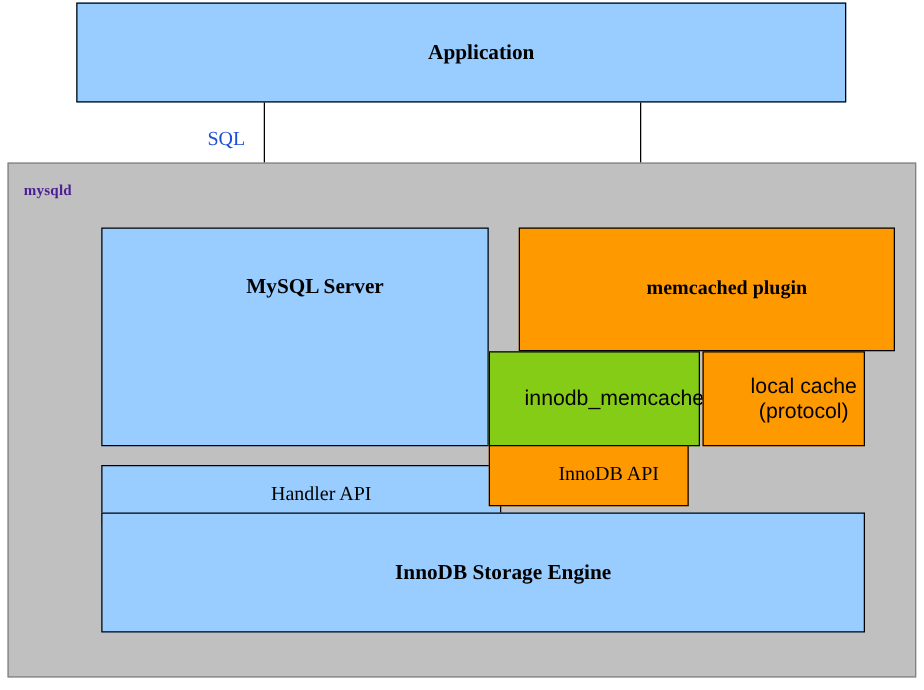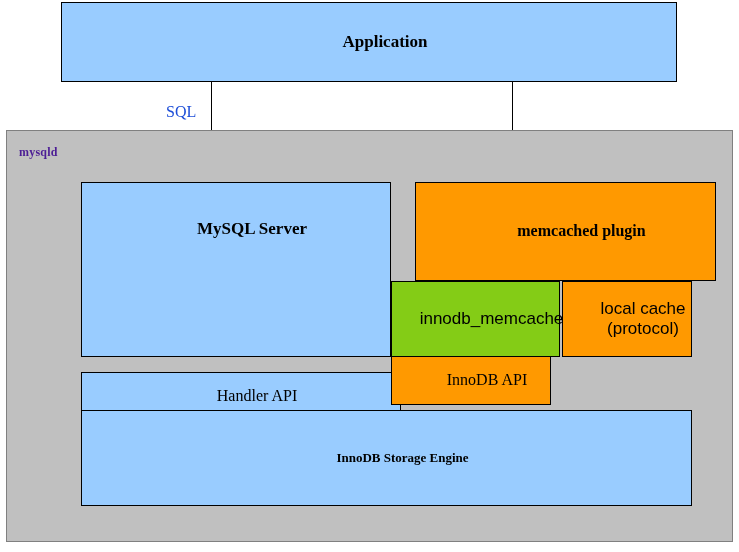--- a/index.html
+++ b/index.html
@@ -126,21 +126,21 @@
   #innodb-api-box {
     left: 391px; top: 356px;
     width: 160px; height: 49px;
     background: #ff9900;
     font-size: 16px;
   }
   #innodb-storage-engine-box {
     left: 81px; top: 410px;
     width: 611px; height: 96px;
     background: #99ccff;
-    font-size: 13px;
+    font-size: 17px;
     font-weight: bold;
   }
 </style>
 </head>
 <body>
 
 <div id="canvas">
 
   <div class="box" id="application-box">Application</div>
 

